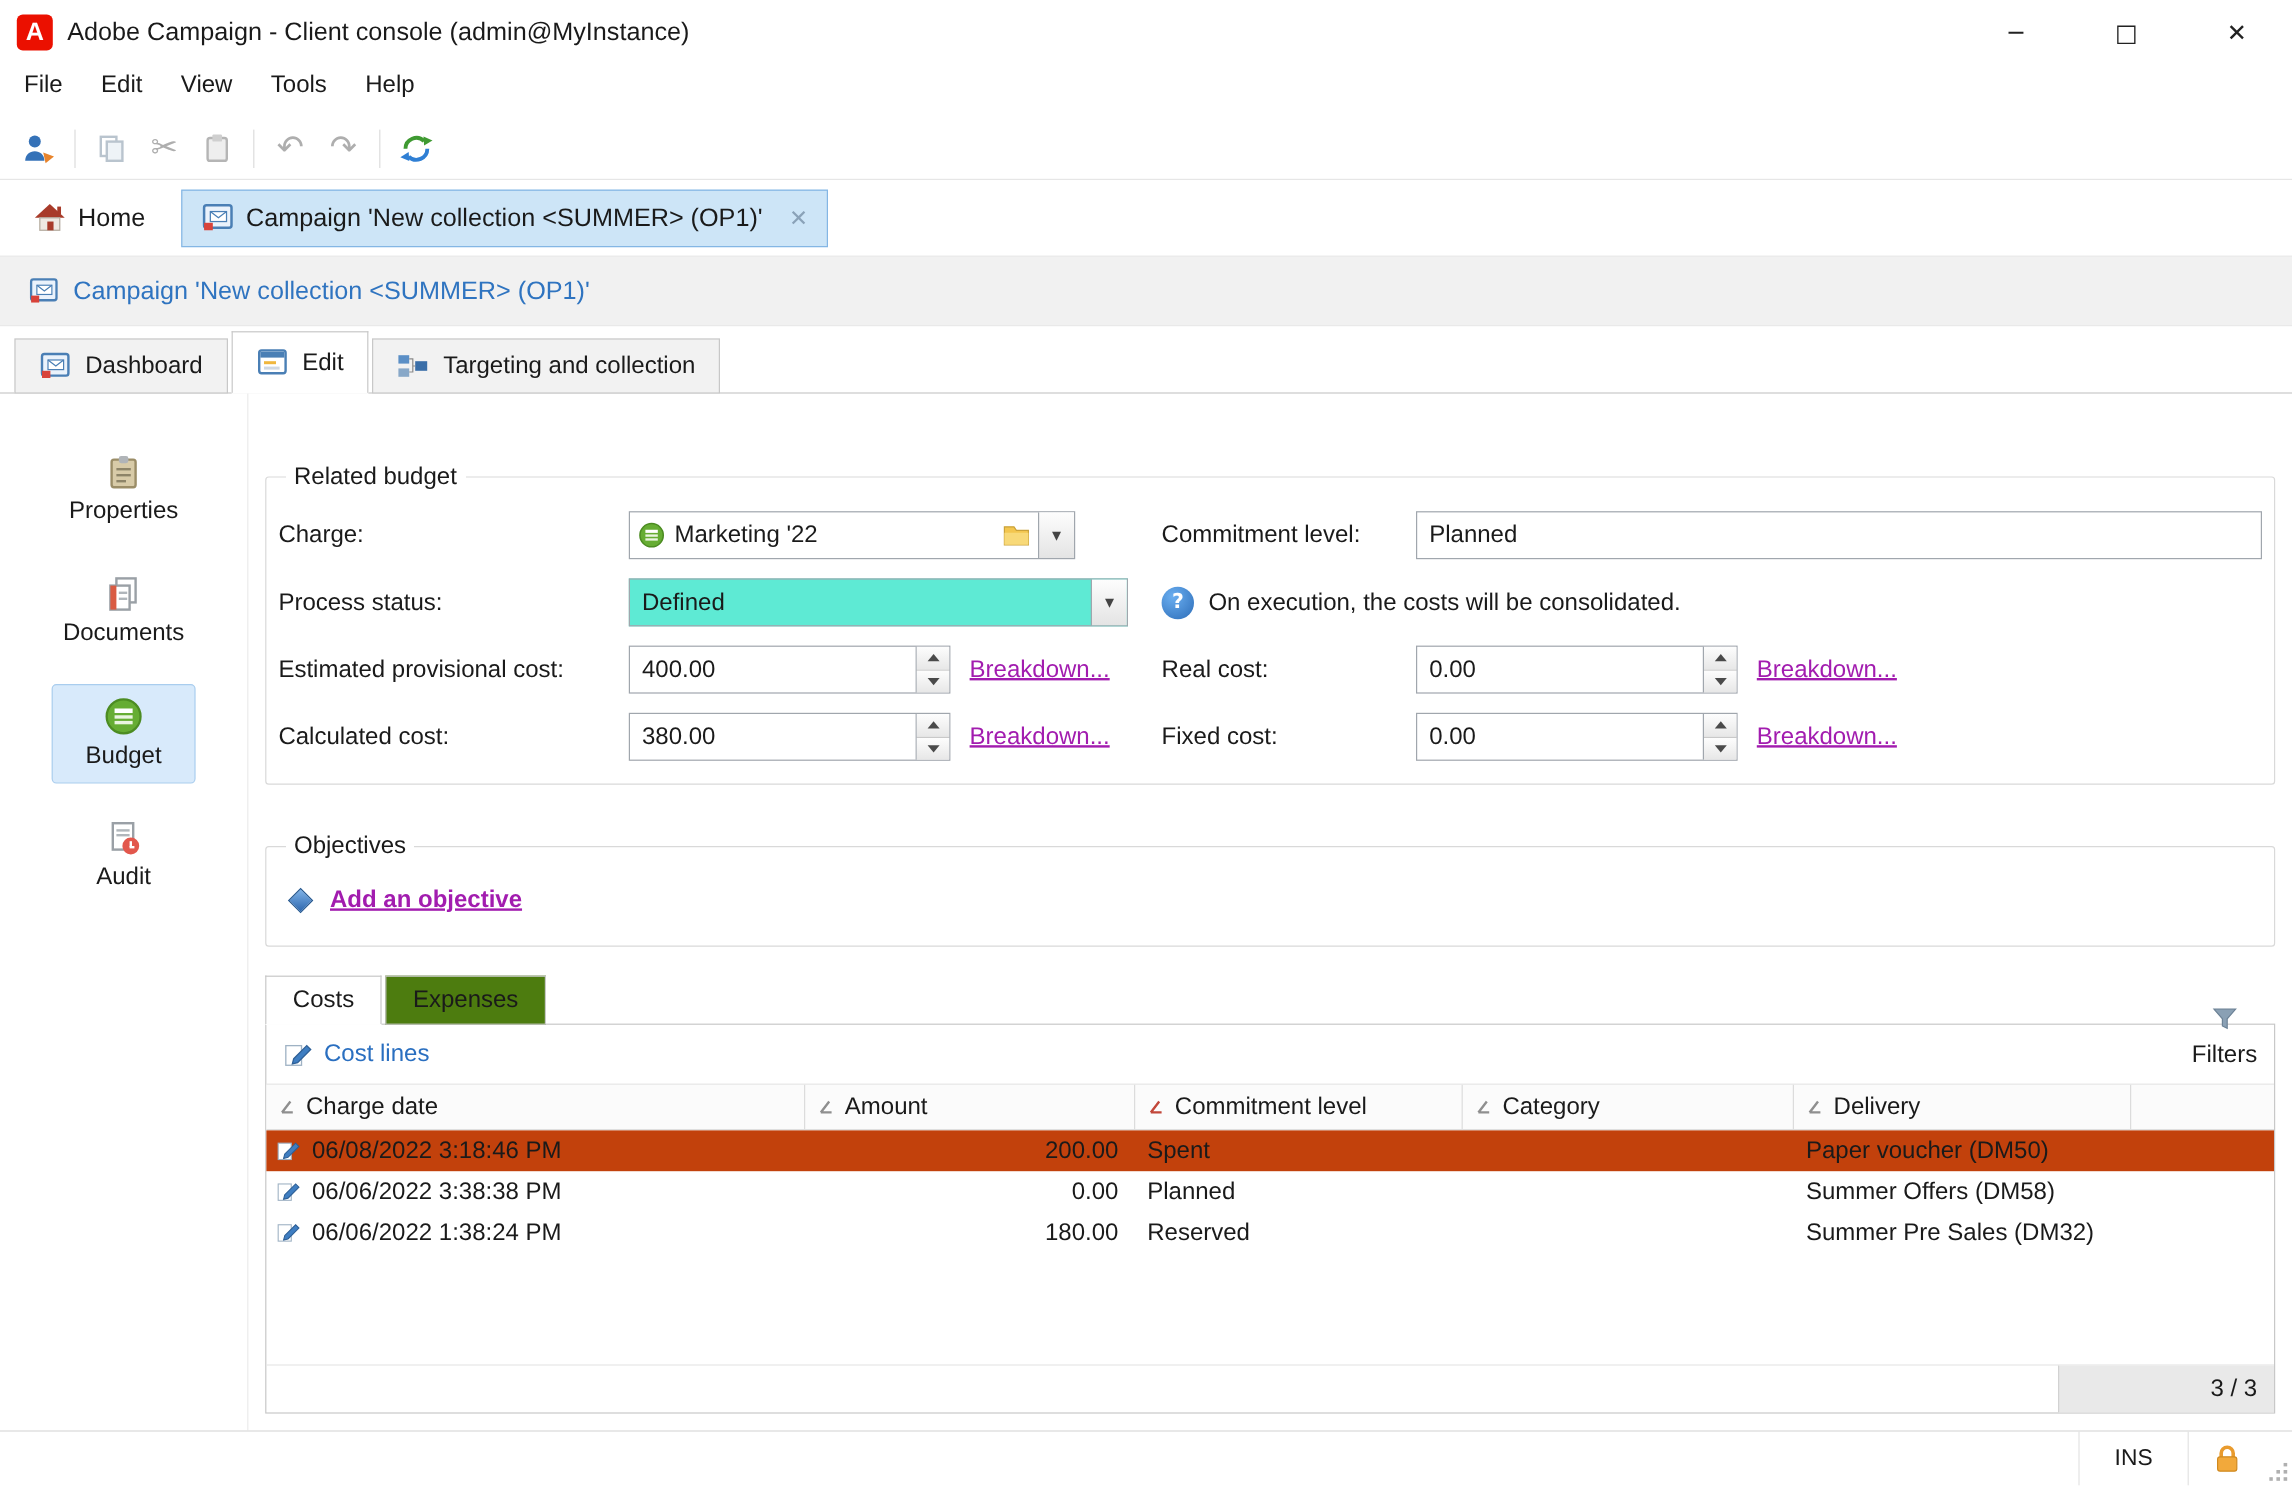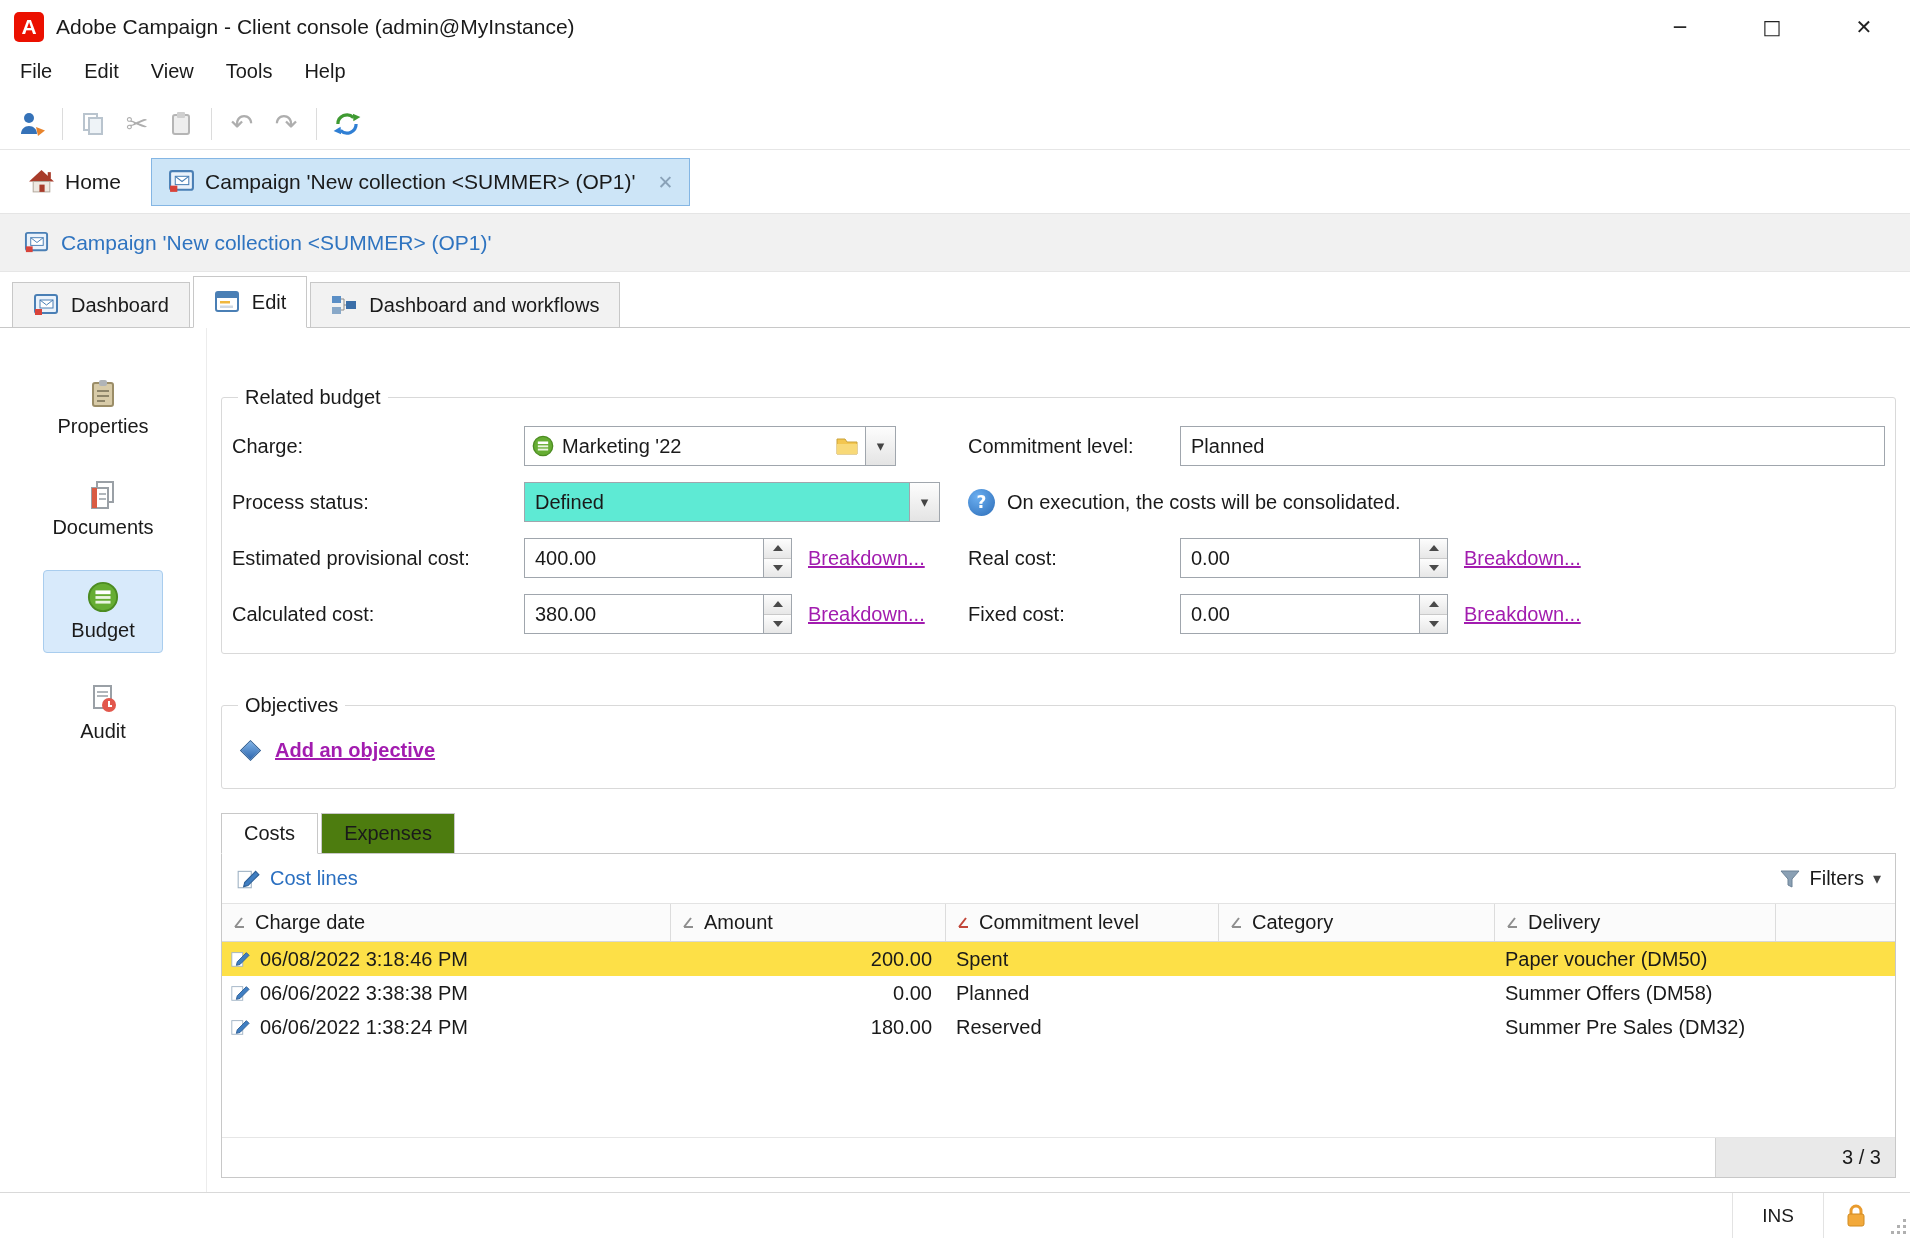--- a/index.html
+++ b/index.html
@@ -85,29 +85,29 @@
   .diamond { width:15px; height:15px; background:linear-gradient(135deg,#7fb3e8,#2d66ad); border:1px solid #24578f; transform:rotate(45deg); margin:0 5px; }
   .add-obj .link { margin-left:0; font-weight:bold; }
 
   .ctabs { display:flex; margin-top:24px; position:relative; z-index:2; }
   .ctab { padding:8px 22px; border:1px solid #c8c8c8; background:#4d7c0f; font-size:20px; margin-right:3px; margin-bottom:-1px; }
   .ctab.active { background:#fff; border-bottom:1px solid #fff; }
 
   .panel { border:1px solid #c8c8c8; flex:1 1 auto; min-height:0; display:flex; flex-direction:column; }
   .ptoolbar { height:50px; flex:0 0 auto; display:flex; align-items:center; padding:0 14px; border-bottom:1px solid #e3e3e3; }
   .cost-lines { display:flex; align-items:center; gap:10px; color:#2a6fc0; font-size:20px; }
-  .filters { margin-left:auto; display:flex; align-items:center; gap:9px; font-size:20px; }
+  .filters { margin-left:auto; display:flex; align-items:center; gap:9px; font-size:20px;flex-direction:column; }
   .filters .caret { font-size:16px; color:#444; }
 
   .grid-cols { display:grid; grid-template-columns:449px 275px 273px 276px 281px 1fr; }
   .thead { height:38px; flex:0 0 auto; background:#fbfbfb; border-bottom:1px solid #d8d8d8; }
   .th { display:flex; align-items:center; gap:8px; padding-left:10px; border-right:1px solid #dcdcdc; font-size:20px; overflow:hidden; white-space:nowrap; }
   .th.last { border-right:none; }
   .tr { height:34px; align-items:center; font-size:20px; }
-  .tr.selected { background:#fde047; }
+  .tr.selected { background:#c2410c; }
   .td { padding-left:10px; overflow:hidden; white-space:nowrap; }
   .td-date { display:flex; align-items:center; gap:10px; padding-left:8px; }
   .td-amount { text-align:right; padding-right:14px; }
   .tfill { flex:1 1 auto; }
   .tfoot { flex:0 0 auto; height:40px; border-top:1px solid #e6e6e6; display:flex; justify-content:flex-end; }
   .count-box { width:180px; background:#e9e9e9; border-left:1px solid #d2d2d2; display:flex; align-items:center; justify-content:flex-end; padding-right:14px; font-size:20px; }
 
   
   .statusbar { height:46px; flex:0 0 auto; border-top:1px solid #d9d9d9; display:flex; align-items:center; }
   .sb-fill { flex:1; }
@@ -232,21 +232,21 @@
       </svg>
       <span>Edit</span>
     </div>
     <div class="ptab">
       <svg width="26" height="26" viewBox="0 0 26 26">
         <rect x="1" y="4" width="9" height="7" fill="#5b8fc6"></rect>
         <rect x="1" y="15" width="9" height="7" fill="#88a8c8"></rect>
         <rect x="15" y="9" width="10" height="8" fill="#3a6ea8"></rect>
         <path d="M10 7h3v11h-3 M13 13h2" stroke="#8a8a8a" fill="none"></path>
       </svg>
-      <span>Dashboard and workflows</span>
+      <span>Targeting and collection</span>
     </div>
   </div>
 
   <div class="main">
 
     <div class="sidebar">
       <div class="side-item">
         <svg width="30" height="30" viewBox="0 0 30 30">
           <rect x="5" y="4" width="20" height="23" rx="2" fill="#d8cba8" stroke="#9b8d67" stroke-width="2"></rect>
           <rect x="11" y="1" width="8" height="6" rx="2" fill="#b0b4b8"></rect>

